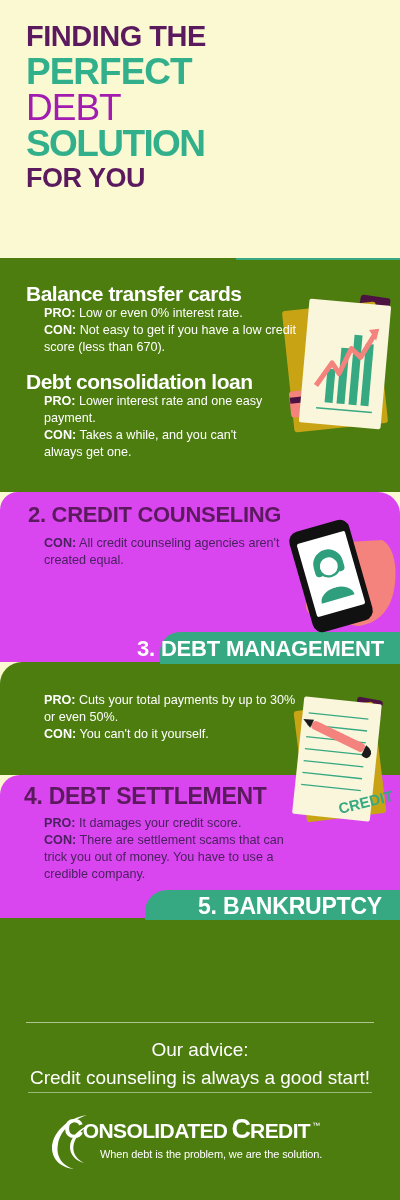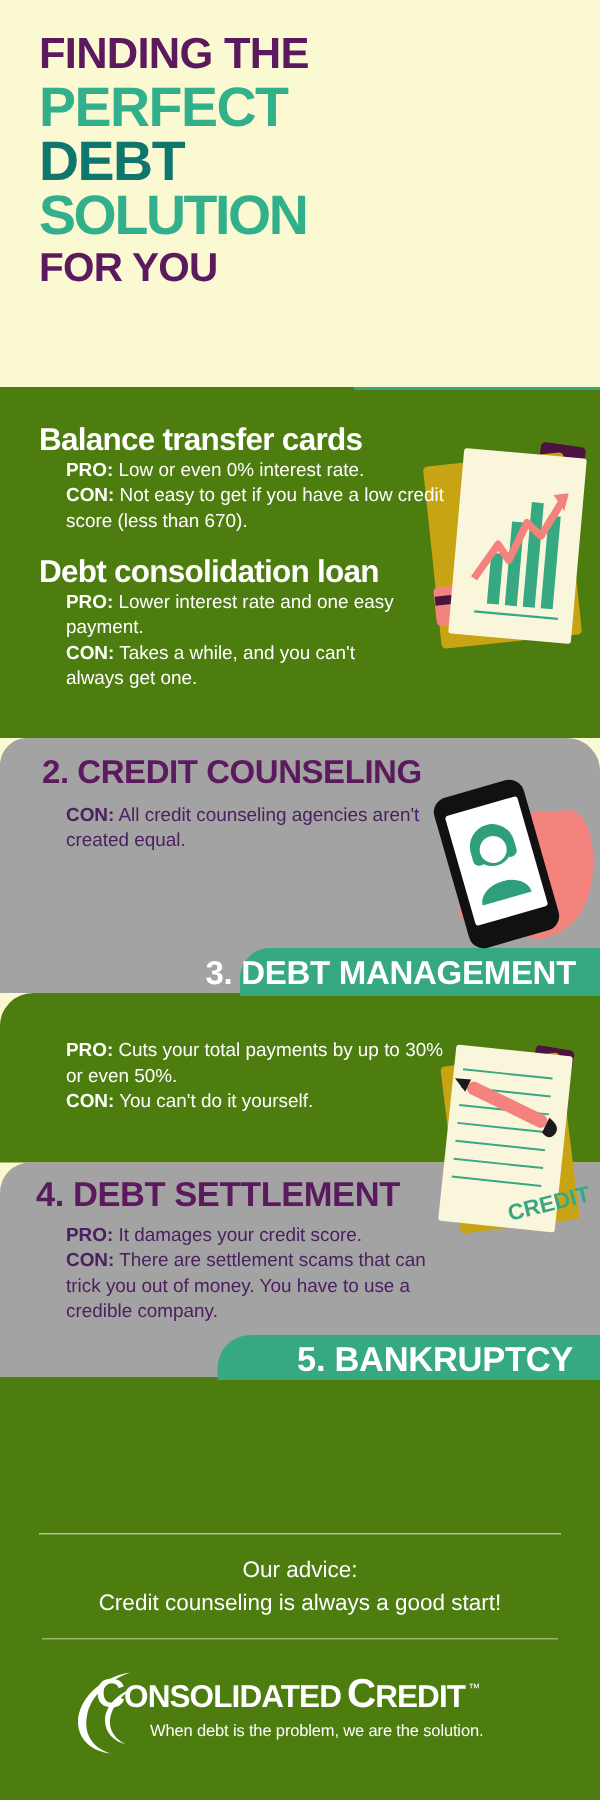--- a/index.html
+++ b/index.html
@@ -10,32 +10,32 @@
     position:relative;
     overflow:hidden;
   }
   #page { position:relative; width:400px; height:1200px; background:#FAF9D2; overflow:hidden; }
 
   
   .header { position:absolute; left:0; top:0; width:400px; height:258px; background:#FAF9D2; z-index:5; }
   .h-title { position:absolute; left:26px; top:22px; width:260px; z-index:6; }
   .h-l1 { font-size:29px; font-weight:bold; color:#5C1A5E; letter-spacing:-0.5px; line-height:1.02; }
   .h-l2 { font-size:37px; font-weight:bold; color:#32B08C; letter-spacing:-1px; line-height:0.98; margin-top:2px; }
-  .h-l3 { font-size:37px; font-weight:bold; color:#0f766e; letter-spacing:-1px; line-height:0.98; }
+  .h-l3 { font-size:37px; font-weight:normal; color:#a21caf; letter-spacing:-1px; line-height:0.98; }
   .h-l4 { font-size:37px; font-weight:bold; color:#32B08C; letter-spacing:-1.6px; line-height:0.98; }
   .h-l5 { font-size:27px; font-weight:bold; color:#5C1A5E; letter-spacing:-0.5px; line-height:1.02; margin-top:3px; }
   .h-sub { position:absolute; left:26px; top:208px; width:250px; font-size:13.5px; color:#4B2060; line-height:1.33; z-index:6; }
 
   
   .books { position:absolute; left:248px; top:18px; width:160px; height:240px; z-index:4; }
 
   
   .panel { position:absolute; left:0; width:400px; }
   .green { background:#4d7c0f; }
-  .cream { background:#a3a3a3; }
+  .cream { background:#d946ef; }
 
   
   #sec1 { top:258px; height:234px; z-index:3; }
   #sec1tab {
     position:absolute; left:236px; top:-28px; width:164px; height:30px;
     background:#36A882; border-top-left-radius:20px; z-index:4;
   }
   
   #sec2 { top:492px; height:170px; border-top-left-radius:18px; border-top-right-radius:22px; z-index:6; }
   
@@ -65,21 +65,21 @@
   #b1b { left:26px; top:370px; width:310px; }
   #b2 { left:44px; top:535px; width:250px; }
   #b3 { left:44px; top:692px; width:260px; }
   #b4 { left:44px; top:815px; width:260px; }
   #b5 { left:26px; top:955px; width:350px; }
 
   .indent { padding-left:18px; }
 
   
   .divider { position:absolute; left:26px; top:1022px; width:348px; height:1px; background:rgba(255,255,255,0.55); z-index:11; }
-  .advice { position:absolute; left:0; top:1036px; width:400px; text-align:center; font-size:15px; color:#FFFFFF; line-height:1.45; z-index:11; }
+  .advice { position:absolute; left:0; top:1036px; width:400px; text-align:center; font-size:19px; color:#FFFFFF; line-height:1.45; z-index:11; }
 
   
   .foot-div { position:absolute; left:28px; top:1092px; width:344px; height:1px; background:rgba(255,255,255,0.45); z-index:11; }
   .logo { position:absolute; left:0; top:1108px; width:400px; height:72px; z-index:12; }
   .logo-row { position:absolute; left:40px; top:6px; display:flex; align-items:baseline; }
   .logo-c1 { font-size:27px; font-weight:bold; color:#FFFFFF; letter-spacing:-0.8px; }
   .logo-sm { font-size:21px; font-weight:bold; color:#FFFFFF; letter-spacing:-0.6px; }
   .logo-tm { font-size:8px; color:#FFFFFF; margin-left:2px; position:relative; top:-10px; }
   .logo-tag { position:absolute; left:100px; top:40px; font-size:11px; color:#FFFFFF; letter-spacing:-0.1px; }
   .crescent { position:absolute; left:40px; top:2px; width:62px; height:62px; }

